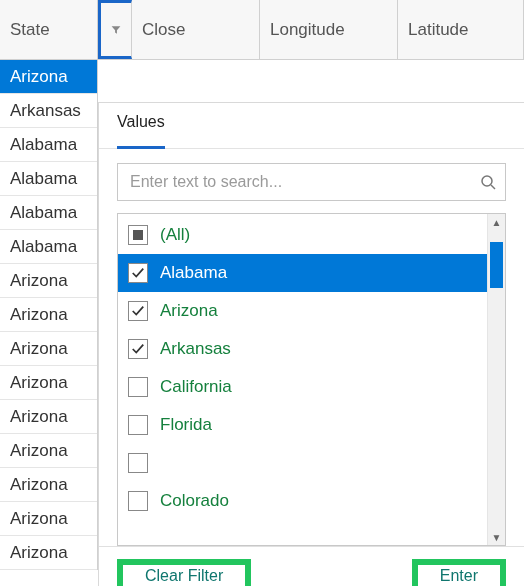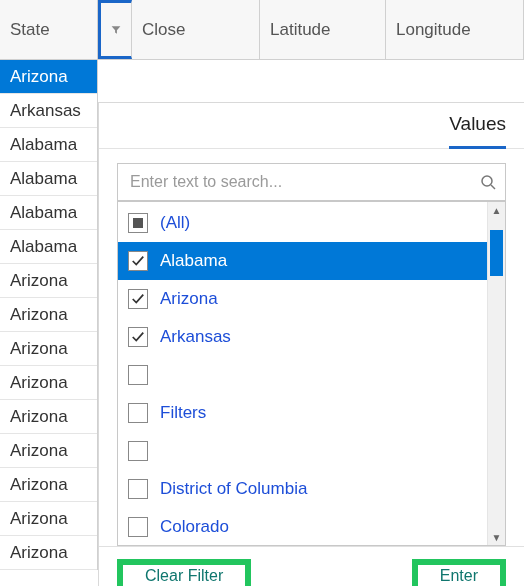--- a/index.html
+++ b/index.html
@@ -74,42 +74,41 @@
     display:flex;
     flex-direction:column;
   }
   .tabs {
     display:flex;
     gap: 40px;
     padding: 10px 18px 0 18px;
     height: 46px;
     border-bottom: 1px solid #e3e3e3;
     color:#555;
-    font-size:19px;
-    justify-content:flex-end;
+    font-size:16px;
   }
   .tab {
     padding-bottom:10px;
     cursor:pointer;
   }
   .tab.active {
     color:#222;
     border-bottom: 3px solid #1a66c8;
     margin-bottom:-1px;
   }
   .popup-body {
     padding: 14px 18px 0 18px;
     flex:1;
     display:flex;
     flex-direction:column;
     min-height:0;
   }
   .search-wrap {
     position:relative;
-    margin-bottom:0;
+    margin-bottom:12px;
   }
   .search-input {
     width:100%;
     height:38px;
     border:1px solid #c8c8c8;
     padding: 0 36px 0 12px;
     font-size:16px;
     color:#333;
     outline:none;
   }
@@ -132,21 +131,21 @@
     flex:1;
     overflow:hidden;
     padding-top:2px;
   }
   .value-row {
     display:flex;
     align-items:center;
     height:38px;
     padding: 0 10px;
     font-size:17px;
-    color:#1d4ed8;
+    color:#15803d;
     gap:12px;
   }
   .value-row.selected {
     background:#0078d7;
     color:#fff;
   }
   .chk {
     width:20px; height:20px;
     border:1px solid #888;
     background:#fff;
@@ -215,25 +214,25 @@
     <span>State</span>
   </div>
   <div class="col col-filter">
     <svg class="filter-icon" viewBox="0 0 16 16">
         <path fill="#888" d="M1 2h14l-5.5 6.5V14l-3-2V8.5z"></path>
       </svg>
   </div>
   <div class="col col-type">
     <span>Close</span>
   </div>
+  <div class="col col-lon">
+    <span>Longitude</span>
+  </div>
   <div class="col col-lat">
     <span>Latitude</span>
-  </div>
-  <div class="col col-lon">
-    <span>Longitude</span>
   </div>
 </div>
 
 <div class="grid-body">
   <div class="state-col" id="state-col">
       <div class="state-cell selected">Arizona</div>
       <div class="state-cell">Arkansas</div>
       <div class="state-cell">Alabama</div>
       <div class="state-cell">Alabama</div>
       <div class="state-cell">Alabama</div>
@@ -286,31 +285,28 @@
             <div class="value-row">
               <span class="chk checked">
                 <svg viewBox="0 0 16 16">
                   <path fill="none" stroke="#333" stroke-width="2" d="M2 8l4 4 8-9"></path>
                 </svg>
               </span>
               <span>Arkansas</span>
             </div>
             <div class="value-row">
               <span class="chk"></span>
+              <span>California</span>
             </div>
             <div class="value-row">
               <span class="chk"></span>
-              <span>Filters</span>
+              <span>Florida</span>
             </div>
             <div class="value-row">
               <span class="chk"></span>
-            </div>
-            <div class="value-row">
-              <span class="chk"></span>
-              <span>District of Columbia</span>
             </div>
             <div class="value-row">
               <span class="chk"></span>
               <span>Colorado</span>
             </div>
           </div>
         <div class="scrollbar">
           <div class="scroll-arrow up">▲</div>
           <div class="scroll-thumb"></div>
           <div class="scroll-arrow down">▼</div>

